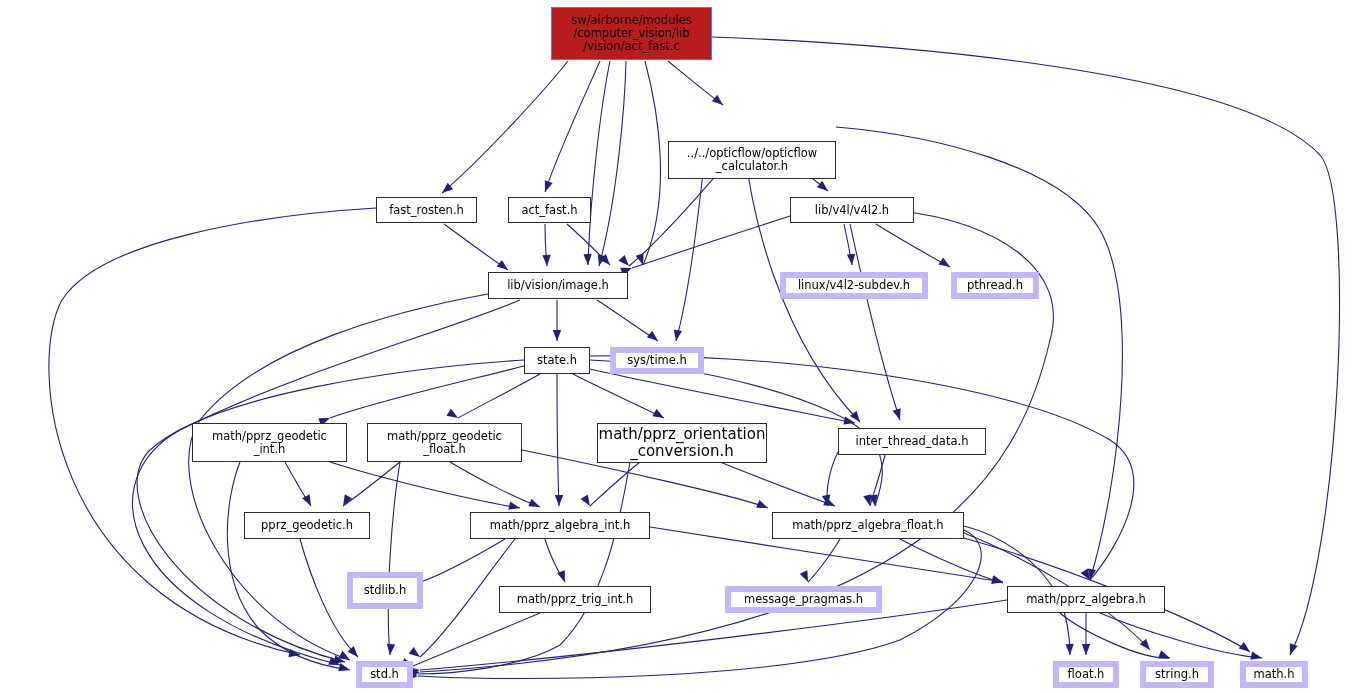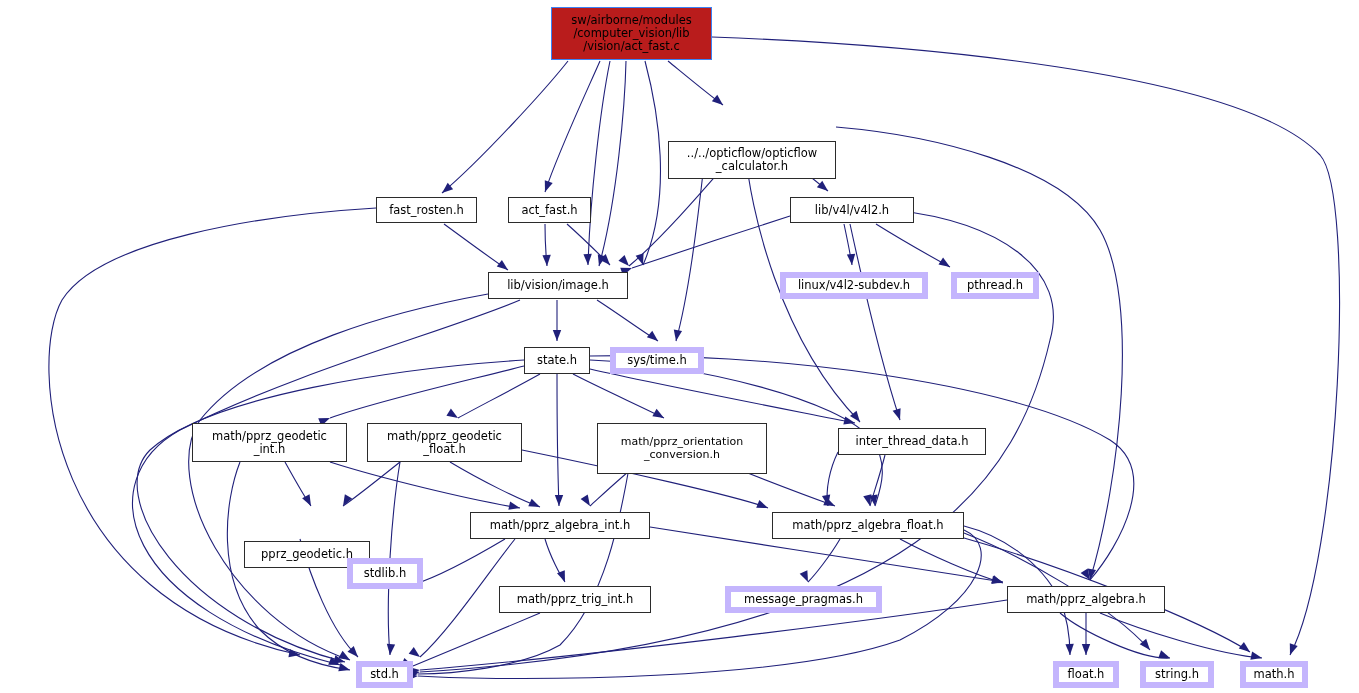--- a/index.html
+++ b/index.html
@@ -182,37 +182,37 @@
         <span class="node-label">sys/time.h</span>
       </div>
       <div class="node-box node-internal" style="left: 192px; top: 423px; width: 155px; height: 39px; font-size: 11.5px;">
         <span class="node-label">math/pprz_geodetic
 _int.h</span>
       </div>
       <div class="node-box node-internal" style="left: 367px; top: 423px; width: 155px; height: 39px; font-size: 11.5px;">
         <span class="node-label">math/pprz_geodetic
 _float.h</span>
       </div>
-      <div class="node-box node-internal" style="left: 597px; top: 423px; width: 170px; height: 51px; font-size: 11px;">
+      <div class="node-box node-internal" style="left: 597px; top: 423px; width: 170px; height: 40px; font-size: 15px;">
         <span class="node-label">math/pprz_orientation
 _conversion.h</span>
       </div>
       <div class="node-box node-internal" style="left: 838px; top: 428px; width: 148px; height: 27px; font-size: 11.5px;">
         <span class="node-label">inter_thread_data.h</span>
       </div>
-      <div class="node-box node-internal" style="left: 244px; top: 512px; width: 126px; height: 27px; font-size: 11.5px; margin-top: 29px;">
+      <div class="node-box node-internal" style="left: 244px; top: 512px; width: 126px; height: 27px; font-size: 11.5px;">
         <span class="node-label">pprz_geodetic.h</span>
       </div>
       <div class="node-box node-internal" style="left: 470px; top: 512px; width: 180px; height: 27px; font-size: 11.5px;">
         <span class="node-label">math/pprz_algebra_int.h</span>
       </div>
       <div class="node-box node-internal" style="left: 772px; top: 512px; width: 192px; height: 27px; font-size: 11.5px;">
         <span class="node-label">math/pprz_algebra_float.h</span>
       </div>
-      <div class="node-box node-external" style="left: 347px; top: 558px; width: 76px; height: 31px; font-size: 11.5px;">
+      <div class="node-box node-external" style="left: 347px; top: 572px; width: 76px; height: 37px; font-size: 11.5px;">
         <span class="node-label">stdlib.h</span>
       </div>
       <div class="node-box node-internal" style="left: 499px; top: 586px; width: 152px; height: 27px; font-size: 11.5px;">
         <span class="node-label">math/pprz_trig_int.h</span>
       </div>
       <div class="node-box node-external" style="left: 725px; top: 586px; width: 157px; height: 27px; font-size: 11.5px;">
         <span class="node-label">message_pragmas.h</span>
       </div>
       <div class="node-box node-internal" style="left: 1007px; top: 586px; width: 158px; height: 27px; font-size: 11.5px;">
         <span class="node-label">math/pprz_algebra.h</span>

